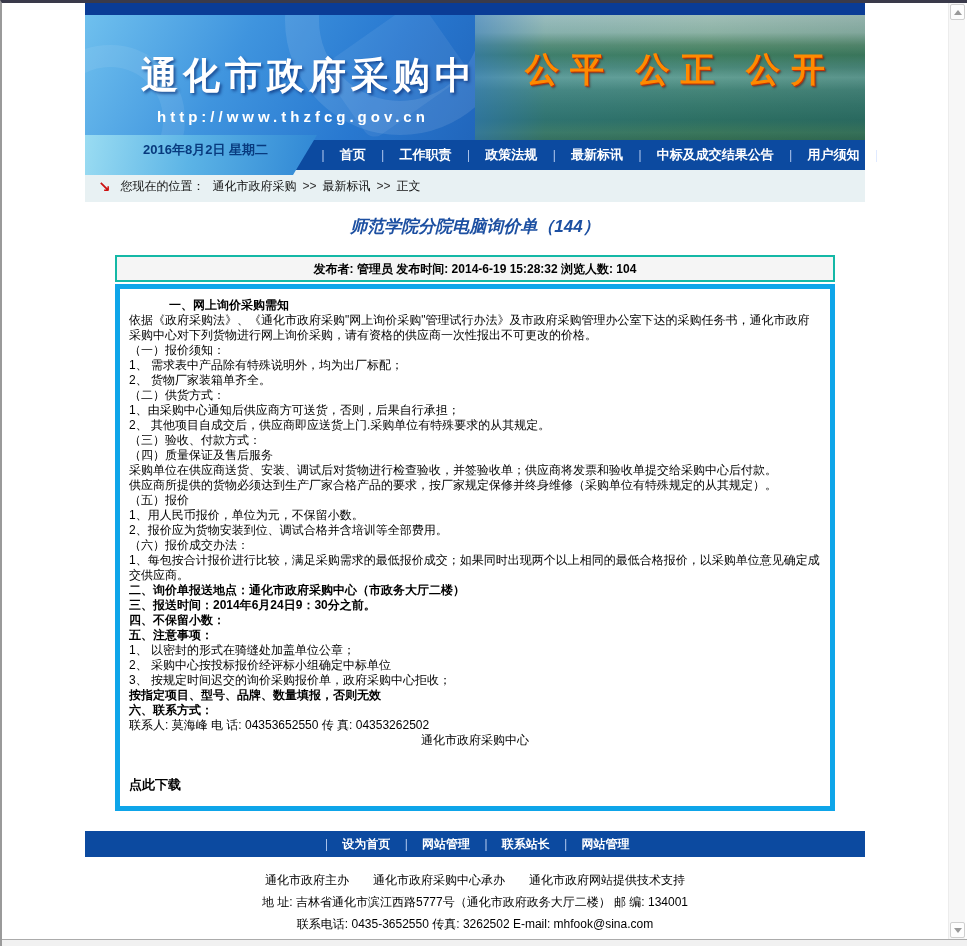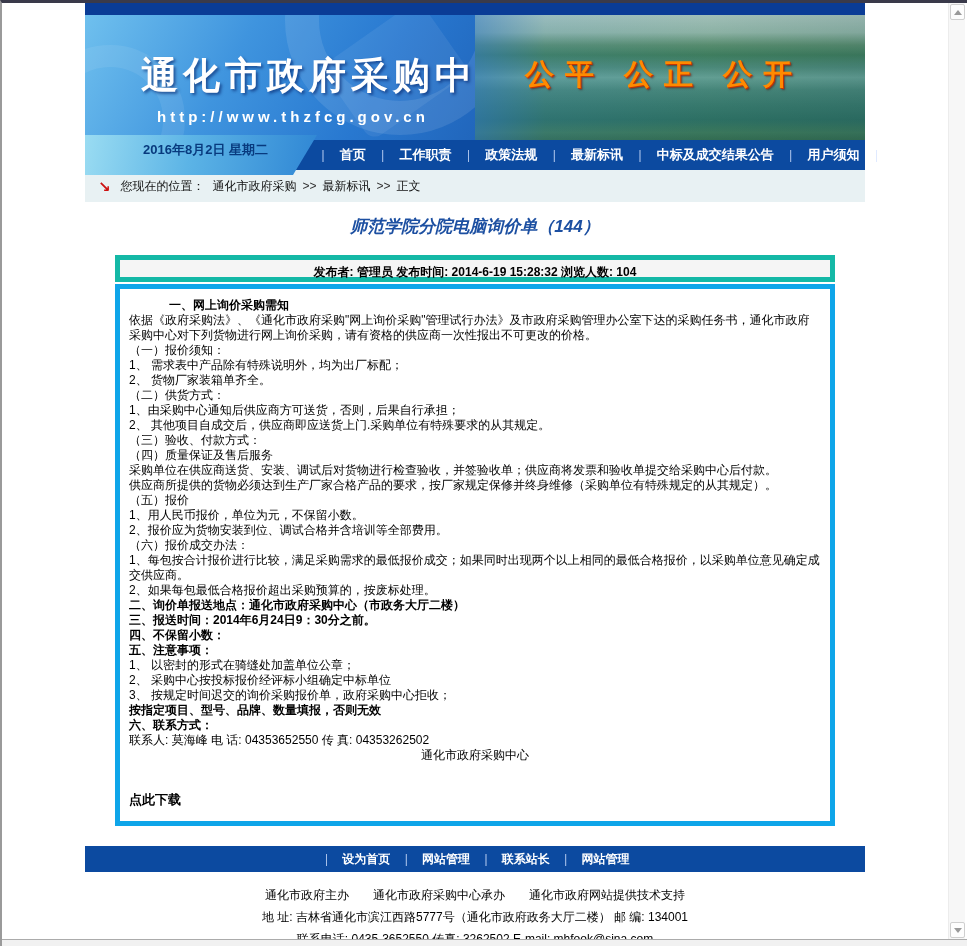--- a/index.html
+++ b/index.html
@@ -45,22 +45,22 @@
       linear-gradient(180deg,
         #a9c6bd 0%, #93b8a9 14%, #5b9070 24%, #41805f 32%,
         #4f8d7c 42%, #67a396 50%, #49897b 60%, #3a7c6e 72%,
         #2f7264 84%, #3d7a5c 94%, #356e52 100%);
   }
   .banner-photo::before {
     content:""; position:absolute; inset:0;
     background: linear-gradient(90deg, rgba(47,120,200,0.55) 0%, rgba(47,120,200,0.12) 18%, rgba(0,60,80,0.05) 60%, rgba(0,40,60,0.12) 100%);
   }
   .slogan {
-    position: absolute; top: 40px; left: 50px; z-index: 2;
-    font-size: 29px; font-weight: bold; letter-spacing: 11px; white-space: nowrap;
+    position: absolute; top: 32px; left: 50px; z-index: 2;
+    font-size: 34px; font-weight: bold; letter-spacing: 11px; white-space: nowrap;
     color: #ff8a00;
     text-shadow: 1px 1px 0 #c83200, 2px 2px 2px rgba(80,0,0,0.5);
   }
 
   
   .navbar { position: relative; height: 30px; background: #0c4aa0; display: flex; align-items: center; }
   .datebox {
     height: 40px; width: 232px; flex: 0 0 auto;
     background: linear-gradient(100deg, #9adcf2 0%, #5cb4e6 45%, #2f86d4 100%);
     clip-path: polygon(0 0, 100% 0, calc(100% - 24px) 100%, 0 100%);
@@ -82,21 +82,21 @@
   .breadcrumb a { color: #111111; text-decoration: none; cursor: pointer; }
   .bc-sep { margin: 0 6px; color: #333; }
 
   
   .article-title {
     margin-top: 13px; text-align: center;
     font-size: 17px; font-weight: bold; color: #1c4fa1; font-style: italic;
   }
   .meta-bar {
     margin: 17px 30px 0;
-    background: #f5f5f5; border: 5px solid #14b8a6;
+    background: #f5f5f5; border: 2px solid #14b8a6;
     height: 27px; line-height: 25px; text-align: center;
     font-size: 12px; font-weight: bold; color: #000000;
   }
   .content-box {
     margin: 2px 30px 0;
     min-height: 492px;
     border: 5px solid #0ea5e9;
     padding: 9px 9px 14px;
     font-size: 12px; line-height: 15px; color: #000000;
   }
@@ -203,21 +203,20 @@
       <p>2、 其他项目自成交后，供应商即应送货上门.采购单位有特殊要求的从其规定。</p>
       <p>（三）验收、付款方式：</p>
       <p>（四）质量保证及售后服务</p>
       <p>采购单位在供应商送货、安装、调试后对货物进行检查验收，并签验收单；供应商将发票和验收单提交给采购中心后付款。</p>
       <p>供应商所提供的货物必须达到生产厂家合格产品的要求，按厂家规定保修并终身维修（采购单位有特殊规定的从其规定）。</p>
       <p>（五）报价</p>
       <p>1、用人民币报价，单位为元，不保留小数。</p>
       <p>2、报价应为货物安装到位、调试合格并含培训等全部费用。</p>
       <p>（六）报价成交办法：</p>
       <p>1、每包按合计报价进行比较，满足采购需求的最低报价成交；如果同时出现两个以上相同的最低合格报价，以采购单位意见确定成交供应商。</p>
-      <p>2、如果每包最低合格报价超出采购预算的，按废标处理。</p>
       <p class="b">二、询价单报送地点：通化市政府采购中心（市政务大厅二楼）</p>
       <p class="b">三、报送时间：2014年6月24日9：30分之前。</p>
       <p class="b">四、不保留小数：</p>
       <p class="b">五、注意事项：</p>
       <p>1、 以密封的形式在骑缝处加盖单位公章；</p>
       <p>2、 采购中心按投标报价经评标小组确定中标单位</p>
       <p>3、 按规定时间迟交的询价采购报价单，政府采购中心拒收；</p>
       <p class="b">按指定项目、型号、品牌、数量填报，否则无效</p>
       <p class="b">六、联系方式：</p>
       <p>联系人: 莫海峰 电 话: 04353652550 传 真: 04353262502</p>

